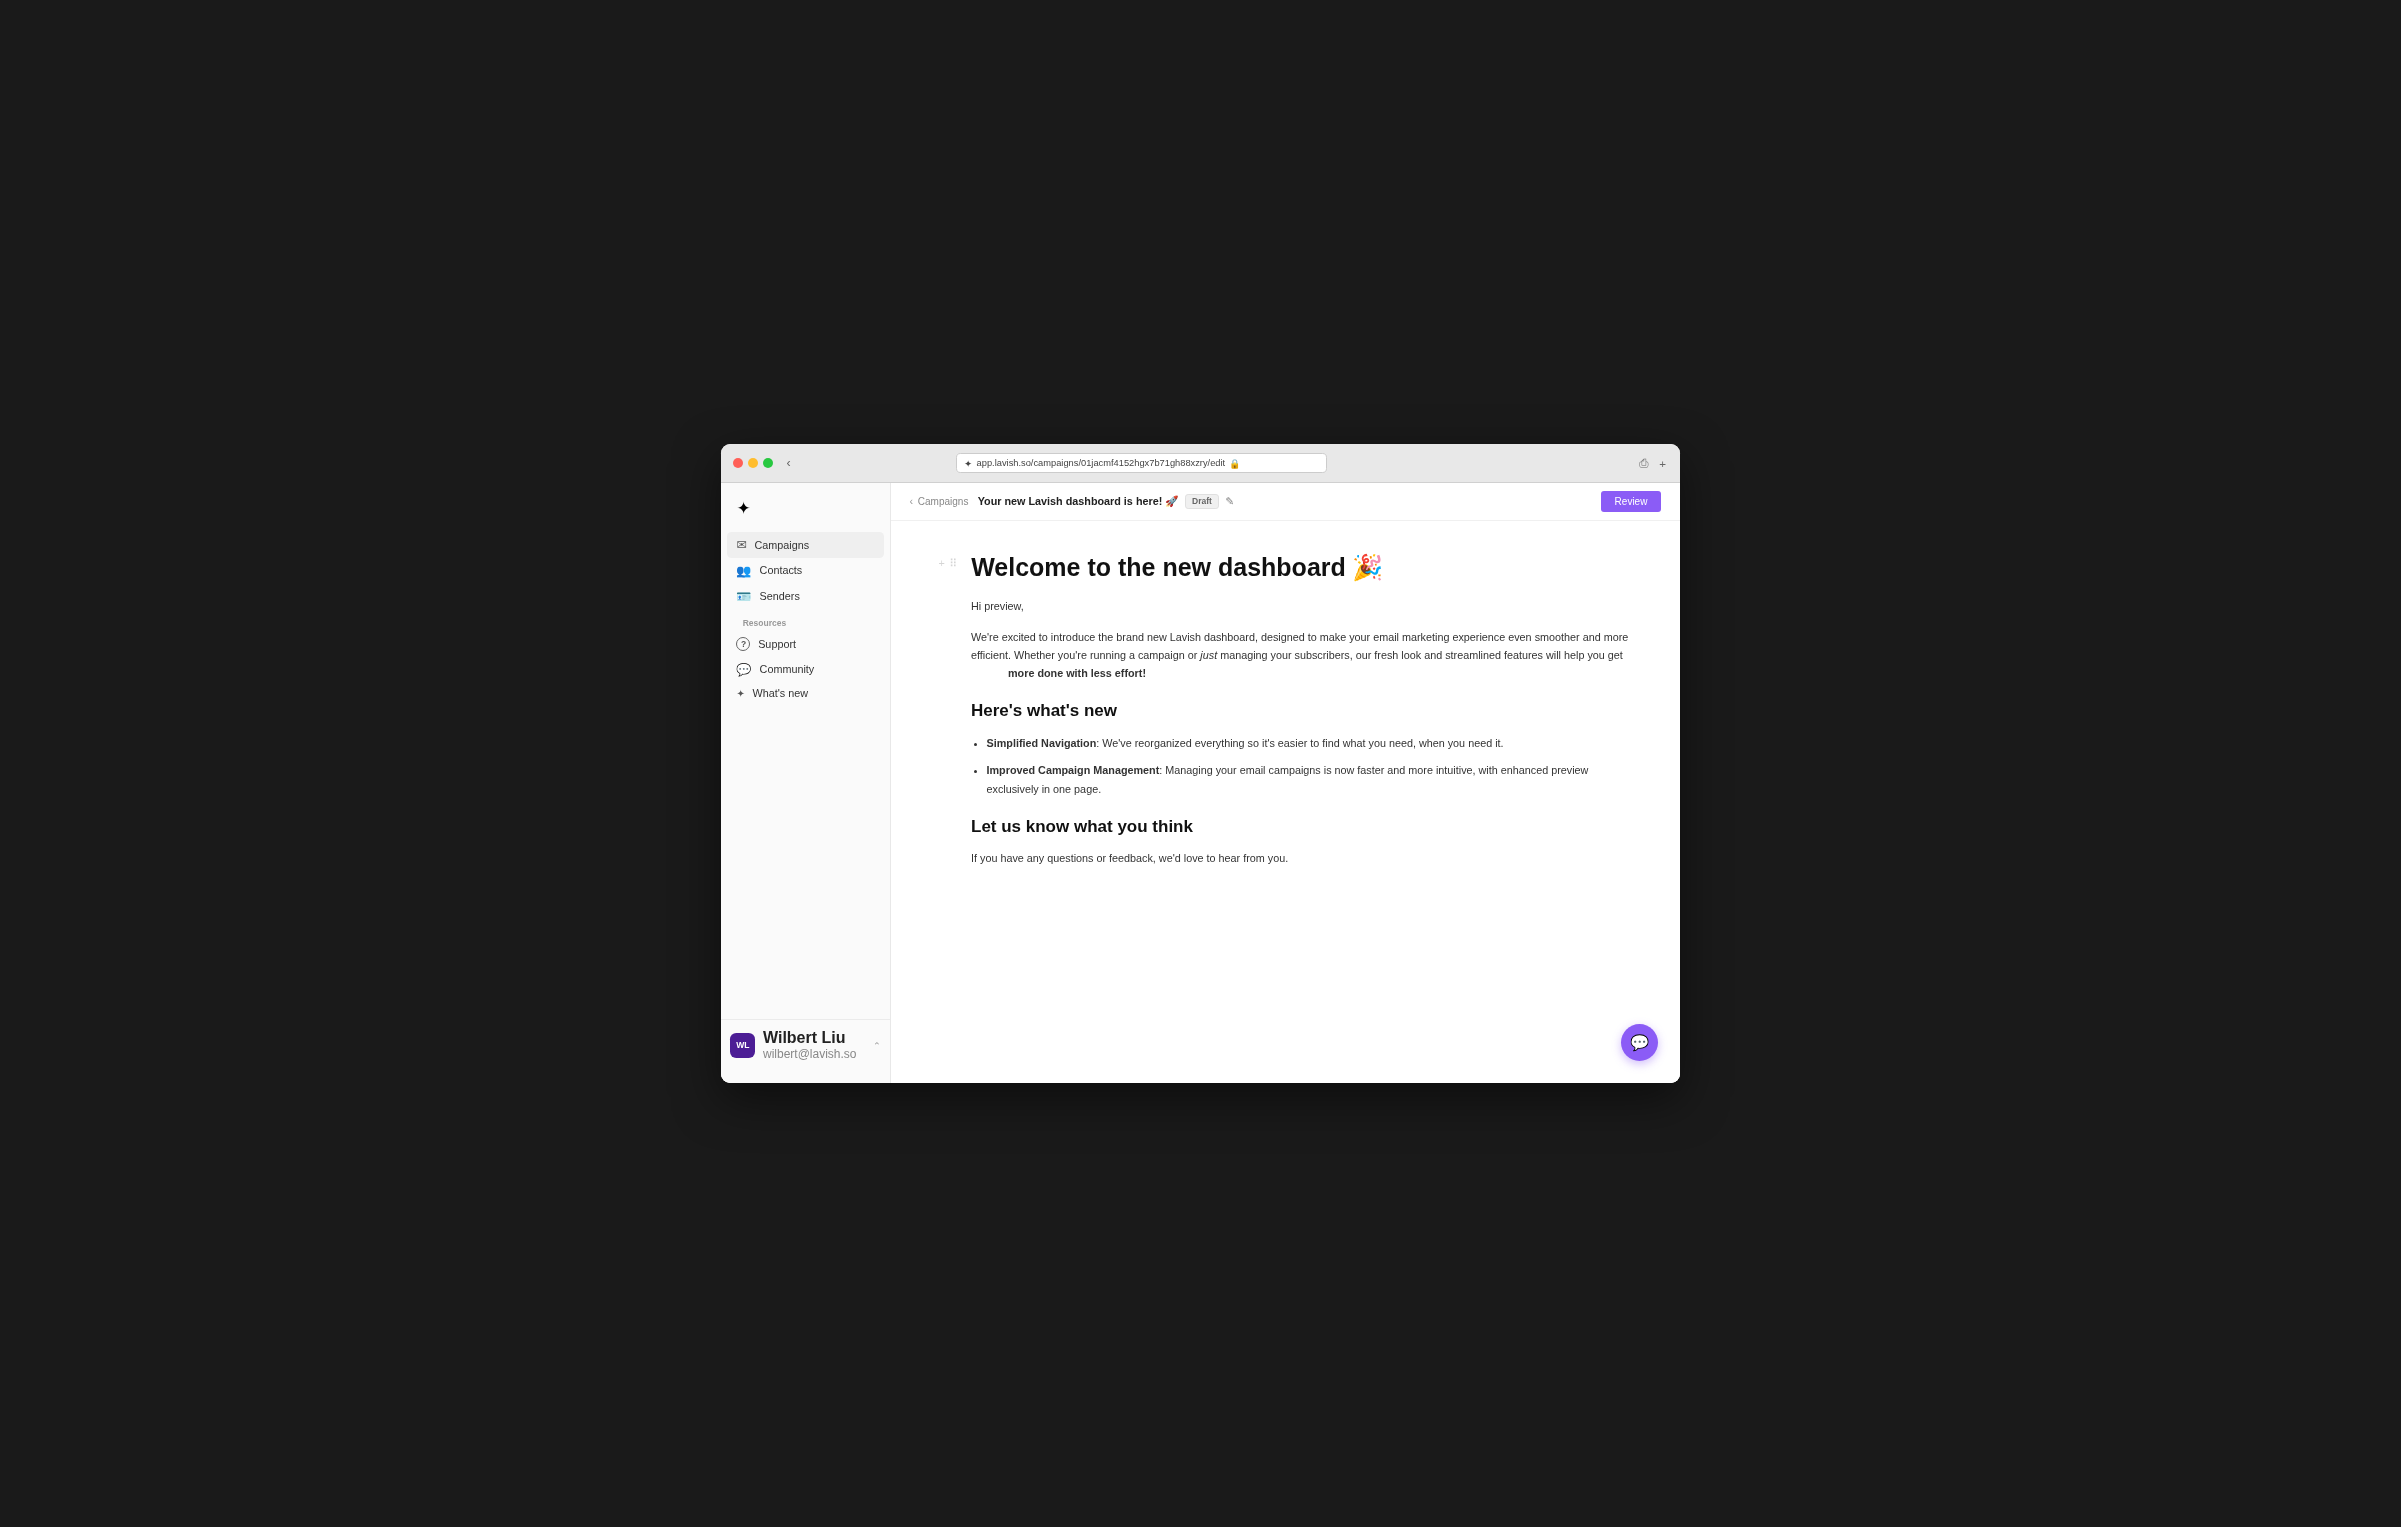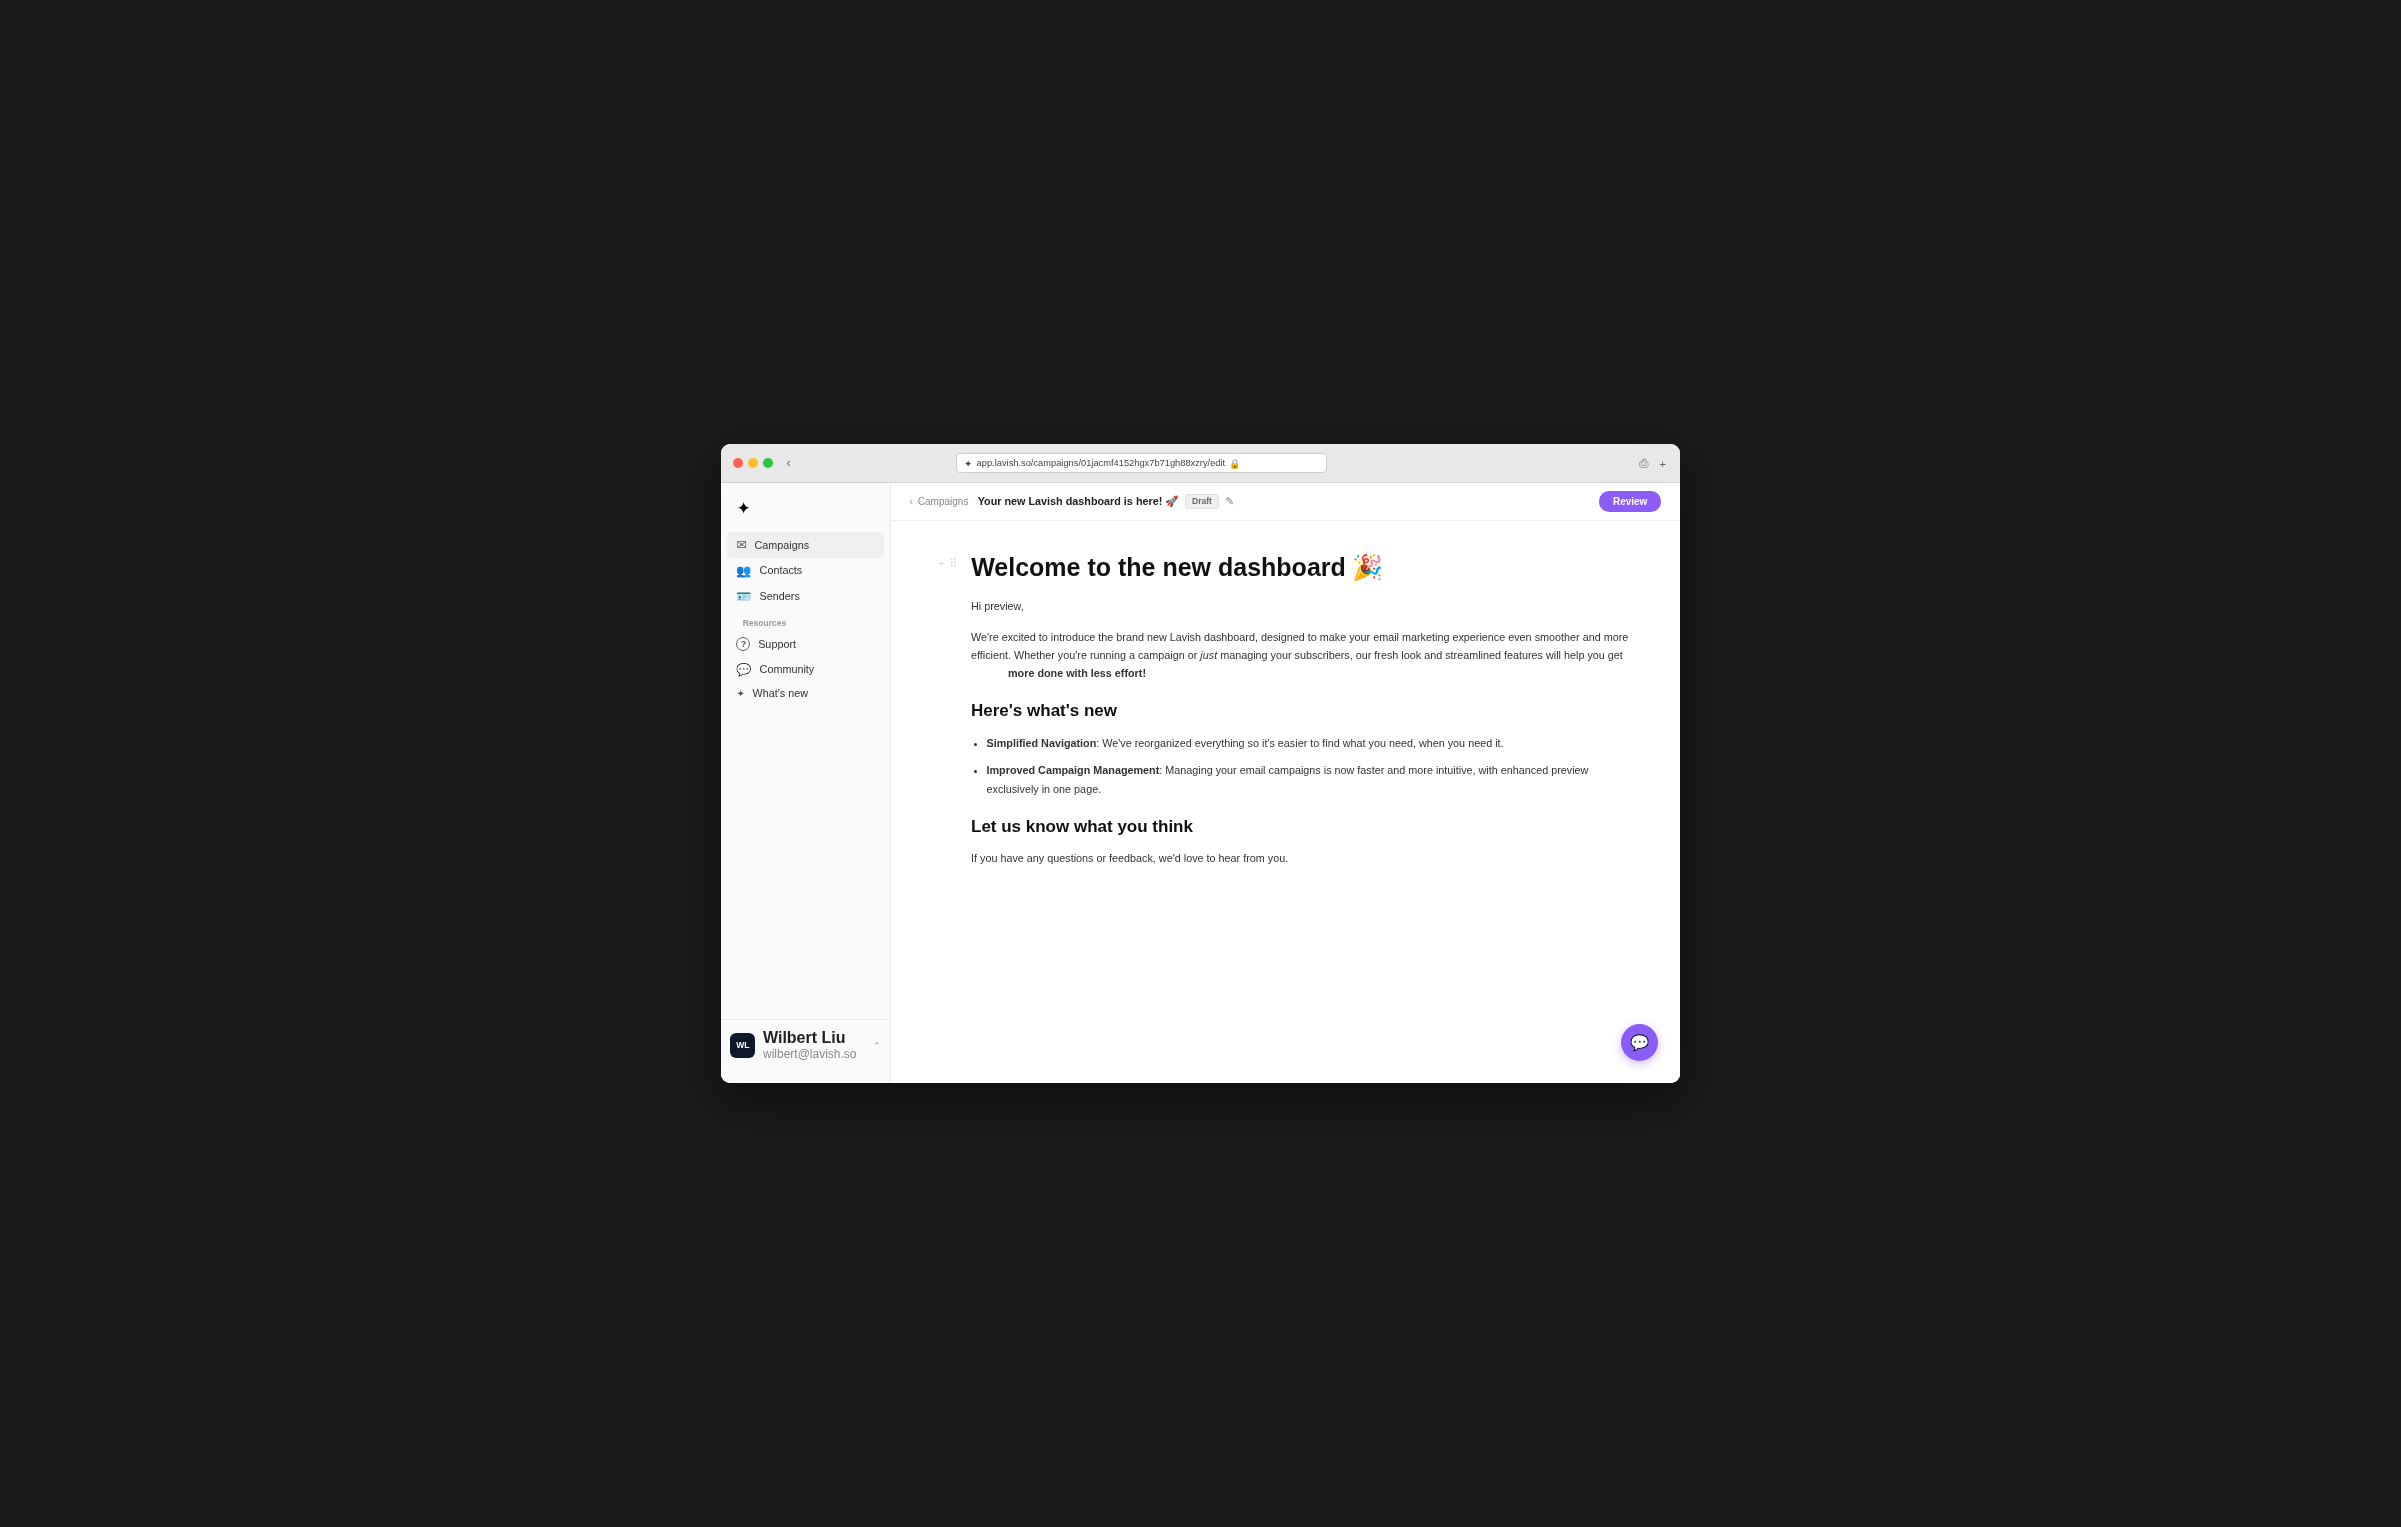--- a/index.html
+++ b/index.html
@@ -148,21 +148,21 @@
       border-top: 0.8px solid #ebebeb;
       display: flex;
       align-items: center;
       gap: 7.7px;
     }
 
     .avatar {
       width: 25px;
       height: 25px;
       border-radius: 6.2px;
-      background: #0f172a;
+      background: #4c1d95;
       color: #fff;
       display: flex;
       align-items: center;
       justify-content: center;
       font-size: 8.5px;
       font-weight: 600;
       flex-shrink: 0;
     }
 
     .user-info { flex: 1; min-width: 0; }
@@ -238,24 +238,24 @@
       border: none;
       cursor: pointer;
       color: #888;
       font-size: 10.8px;
     }
 
     .review-btn {
       background: #8b5cf6;
       color: #fff;
       border: none;
-      border-radius: 10px;
+      border-radius: 3px;
       padding: 5.4px 14px;
       font-size: 10px;
-      font-weight: 700;
+      font-weight: 400;
       cursor: pointer;
       margin-left: auto;
     }
 
     
     .editor-area {
       flex: 1;
       overflow-y: auto;
       padding: 31px 46px;
       background: #fff;

